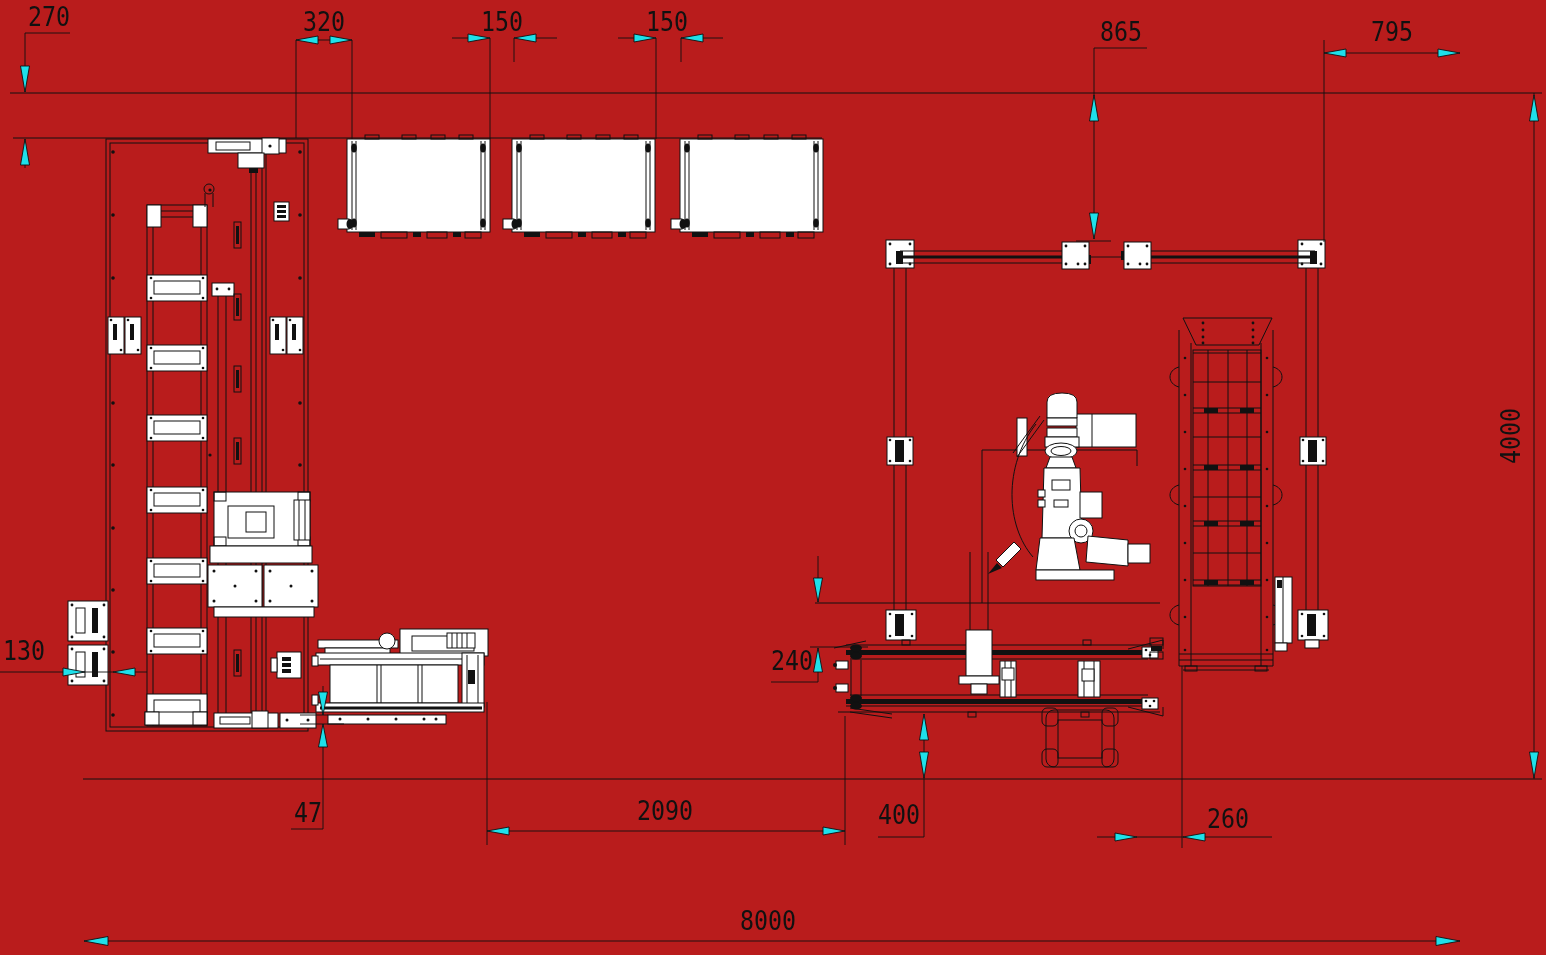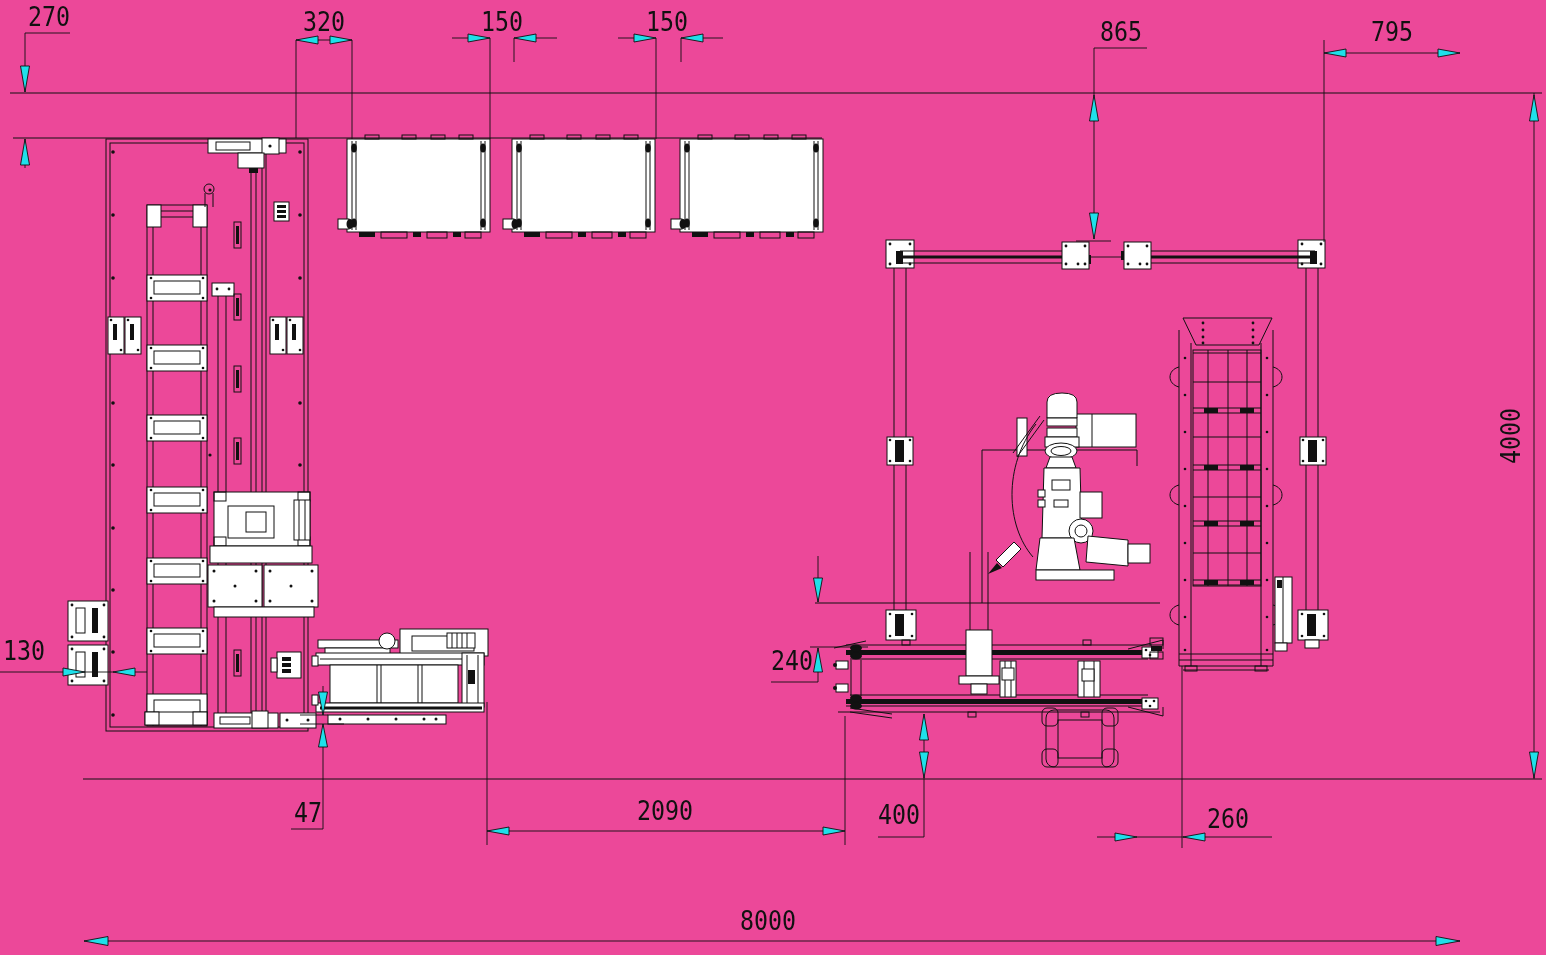--- a/index.html
+++ b/index.html
@@ -12,21 +12,21 @@
   .fw{fill:#fff;stroke:#111;stroke-width:1;}
   .fn{fill:none;stroke:#111;stroke-width:1;}
   .fb{fill:#111;stroke:none;}
   .dot{fill:#111;stroke:none;}
   .arw{fill:var(--arrow-fill,#1ee0ea);stroke:#111;stroke-width:0.9;}
   .dim{font-family:"DejaVu Sans Mono", monospace;font-size:26px;fill:#111;}
 </style>
 </head>
 <body>
 
-<div class="sheet" style="background: #ec4899;">
+<div class="sheet" style="background: #b91c1c;">
 <svg width="1546" height="955" viewBox="0 0 1546 955" xmlns="http://www.w3.org/2000/svg">
 
   <g>
     <line class="ln" x1="10" y1="93" x2="1542" y2="93"></line>
     <line class="ln" x1="13" y1="138" x2="822" y2="138"></line>
     <line class="ln" x1="83" y1="779" x2="1542" y2="779"></line>
 
     <line class="ln" x1="982" y1="450" x2="1137" y2="450"></line>
     <line class="ln" x1="982" y1="450" x2="982" y2="603"></line>
     <line class="ln" x1="1137" y1="450" x2="1137" y2="466"></line>

